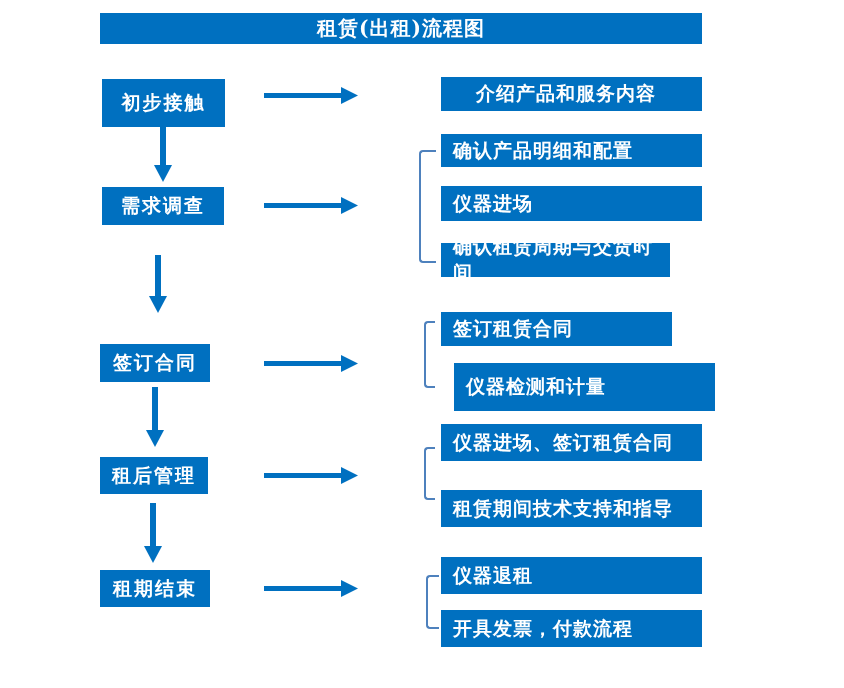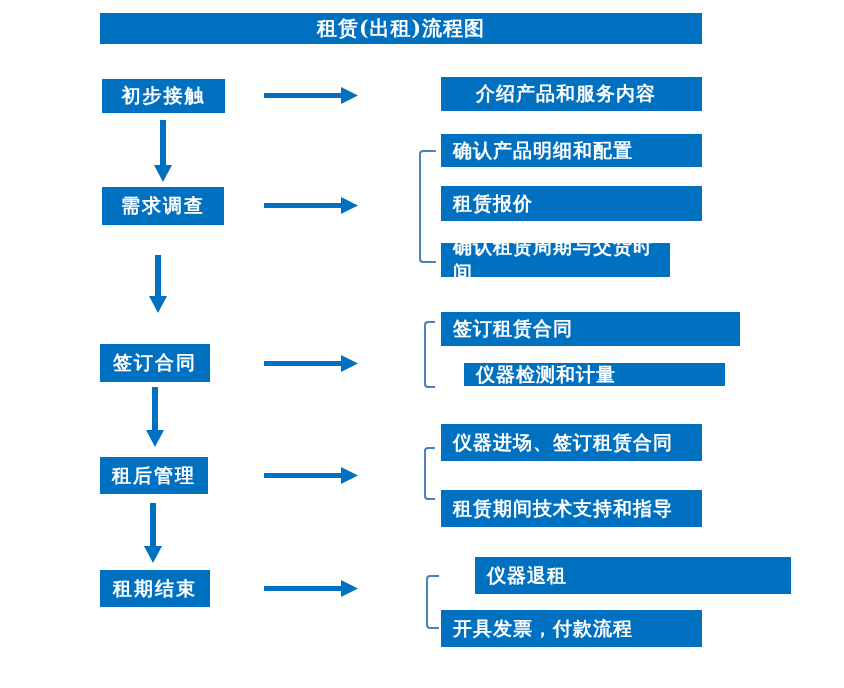--- a/index.html
+++ b/index.html
@@ -47,21 +47,21 @@
     box-sizing: border-box;
   }
 </style>
 </head>
 <body>
 
 <div id="canvas">
 
   <div class="blue-box title-bar" style="left:100px; top:13px; width:602px; height:31px;">租赁(出租)流程图</div>
 
-  <div class="blue-box step-box" style="left:102px; top:79px; width:123px; height:34px;text-align:center;">初步接触</div>
+  <div class="blue-box step-box" style="left:102px; top:79px; width:123px; height:48px;text-align:center;">初步接触</div>
   <div class="blue-box step-box" style="left:102px; top:187px; width:122px; height:38px;">需求调查</div>
   <div class="blue-box step-box" style="left:100px; top:344px; width:110px; height:38px;">签订合同</div>
   <div class="blue-box step-box" style="left:100px; top:457px; width:108px; height:37px;">租后管理</div>
   <div class="blue-box step-box" style="left:100px; top:570px; width:110px; height:37px;text-align:right;">租期结束</div>
 
   <svg class="arrow" style="left:154px; top:120px;" width="18" height="62" viewBox="0 0 18 62">
     <rect x="6" y="0" width="6" height="47" fill="#0070C0"></rect>
     <polygon points="0,45 9,62 18,45" fill="#0070C0"></polygon>
   </svg>
   <svg class="arrow" style="left:149px; top:255px;" width="18" height="58" viewBox="0 0 18 58">
@@ -99,25 +99,25 @@
   </svg>
 
   <div class="bracket" style="left:419px; top:150px; width:17px; height:113px;"></div>
   <div class="bracket" style="left:424px; top:321px; width:11px; height:67px;"></div>
   <div class="bracket" style="left:424px; top:447px; width:11px; height:53px;"></div>
   <div class="bracket" style="left:426px; top:575px; width:13px; height:54px;"></div>
 
   <div class="blue-box output-box" style="left:441px; top:77px; width:261px; height:34px;padding-left:35px;">介绍产品和服务内容</div>
 
   <div class="blue-box output-box" style="left:441px; top:134px; width:261px; height:33px;">确认产品明细和配置</div>
-  <div class="blue-box output-box" style="left:441px; top:186px; width:261px; height:35px;">租赁报价</div>
+  <div class="blue-box output-box" style="left:441px; top:186px; width:261px; height:35px;">仪器进场</div>
   <div class="blue-box output-box" style="left:441px; top:243px; width:229px; height:34px;">确认租赁周期与交货时间</div>
 
-  <div class="blue-box output-box" style="left:441px; top:312px; width:299px; height:34px;">签订租赁合同</div>
-  <div class="blue-box output-box" style="left:464px; top:363px; width:261px; height:23px;">仪器检测和计量</div>
+  <div class="blue-box output-box" style="left:441px; top:312px; width:231px; height:34px;">签订租赁合同</div>
+  <div class="blue-box output-box" style="left:454px; top:363px; width:261px; height:48px;">仪器检测和计量</div>
 
   <div class="blue-box output-box" style="left:441px; top:424px; width:261px; height:37px;">仪器进场、签订租赁合同</div>
   <div class="blue-box output-box" style="left:441px; top:490px; width:261px; height:37px;">租赁期间技术支持和指导</div>
 
-  <div class="blue-box output-box" style="left:441px; top:557px; width:316px; height:37px;margin-left:34px;">仪器退租</div>
+  <div class="blue-box output-box" style="left:441px; top:557px; width:261px; height:37px;">仪器退租</div>
   <div class="blue-box output-box" style="left:441px; top:610px; width:261px; height:37px;">开具发票，付款流程</div>
 
 </div>
 
 </body></html>

